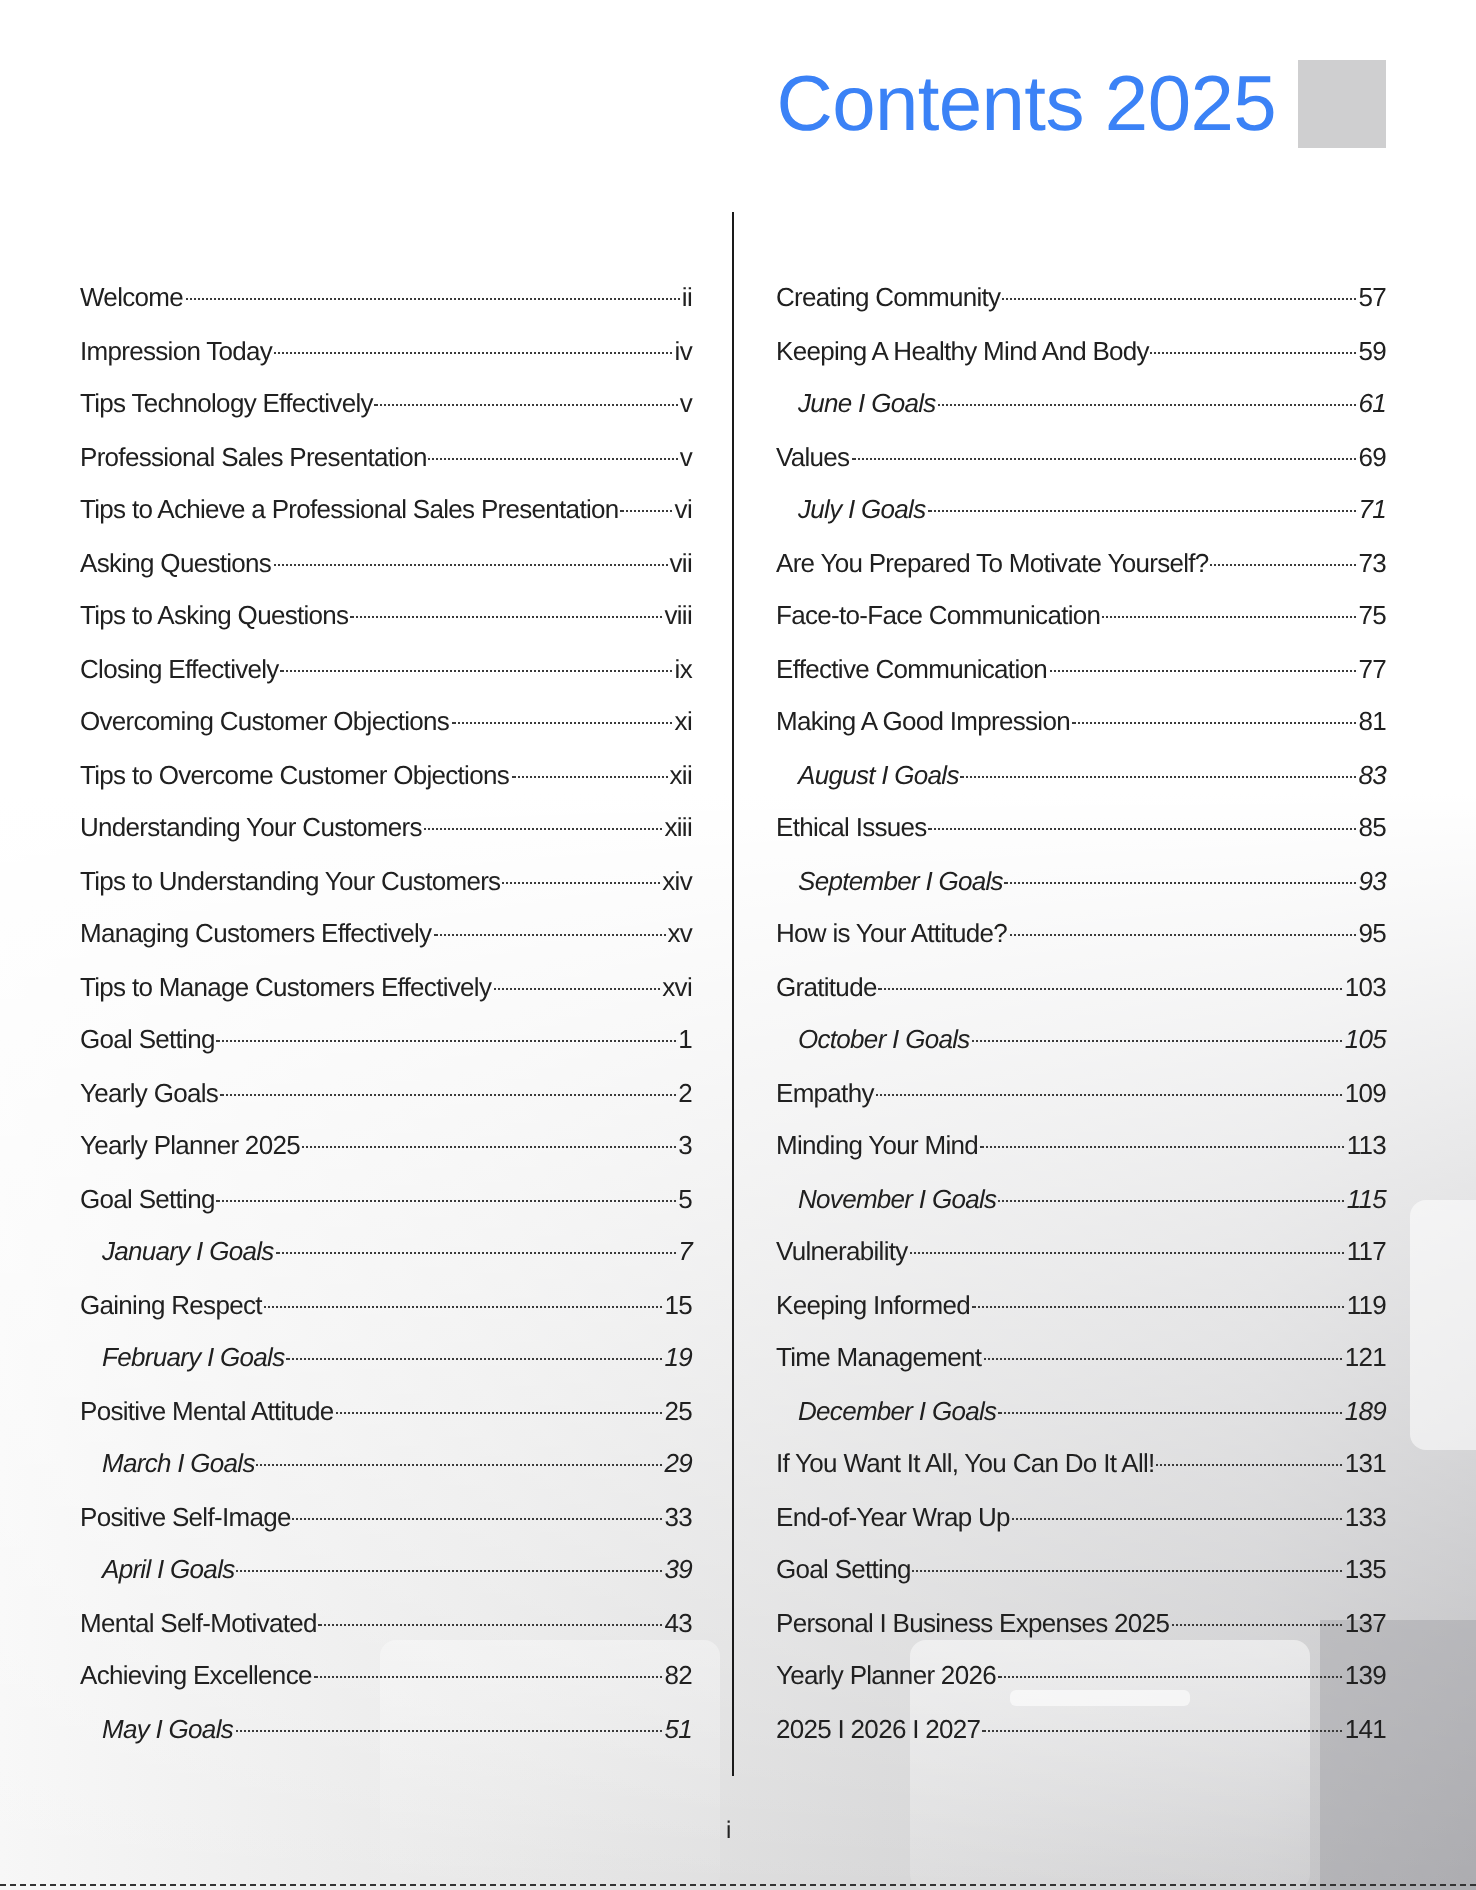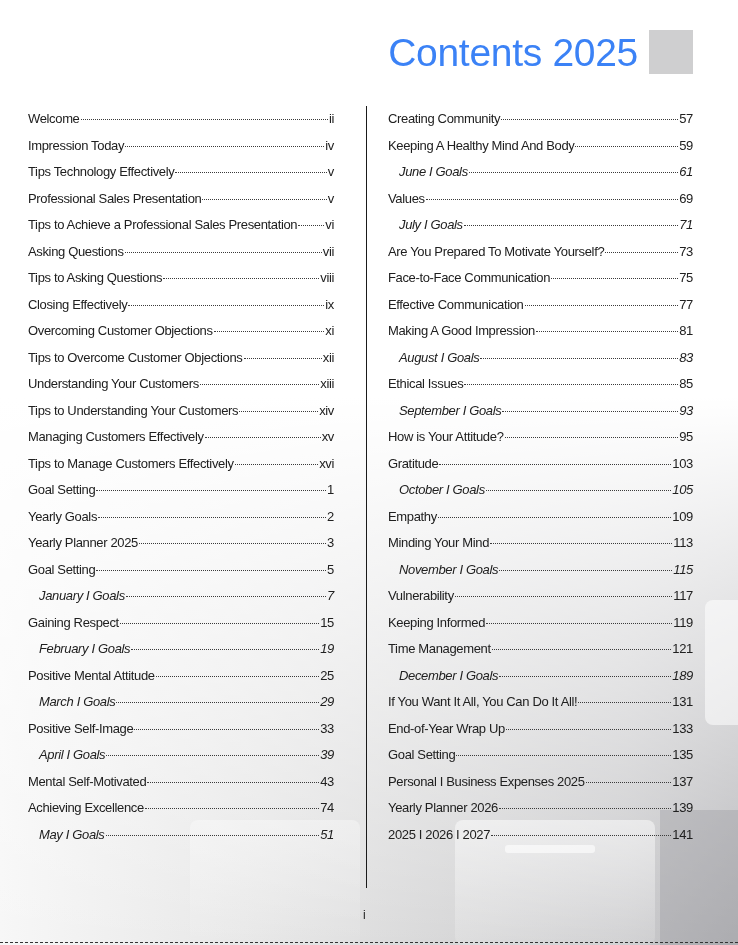--- a/index.html
+++ b/index.html
@@ -27,35 +27,35 @@
       position: absolute; right: 100px; top: 27px; z-index: 2;
       font-size: 39px; font-weight: normal; letter-spacing: -0.3px;
       color: #3b82f6; line-height: 52px; margin: 0;
     }
     .title-swatch {
       position: absolute; left: 649px; top: 30px; width: 44px; height: 44px;
       background: #cfcfd0; z-index: 2;
     }
 
     .col { position: absolute; top: 111px; z-index: 2; }
-    .col.left { left: 28px; width: 306px; text-align: right; }
+    .col.left { left: 40px; width: 306px; text-align: right; }
     .col.right { left: 388px; width: 305px; }
     .row {
       display: flex; align-items: baseline; height: 26.5px;
       font-size: 13px; letter-spacing: -0.35px; white-space: nowrap;
       color: #202020; cursor: pointer;
     }
     .row.sub { padding-left: 11px; font-style: italic; }
     .row .label { flex: 0 0 auto; }
     .row .leader {
       flex: 1 1 auto; overflow: hidden; margin: 0 1px;
       border-bottom: 1.4px dotted #3a3a3a; transform: translateY(-3px);
       min-width: 8px;
     }
-    .row .pg { flex: 0 0 auto; }
+    .row .pg { flex: 0 0 auto; margin-top: 30px; }
 
     .divider {
       position: absolute; left: 366px; top: 106px; width: 1.3px; height: 782px;
       background: #1a1a1a; z-index: 2;
     }
     .page-num {
       position: absolute; left: 363px; top: 908px; font-size: 12px; color: #222;
       z-index: 2; font-family: "Liberation Sans", sans-serif;
     }
     .cut-line {
@@ -203,21 +203,21 @@
       <span class="pg">39</span>
     </div>
     <div class="row">
       <span class="label">Mental Self-Motivated</span>
       <span class="leader"></span>
       <span class="pg">43</span>
     </div>
     <div class="row">
       <span class="label">Achieving Excellence</span>
       <span class="leader"></span>
-      <span class="pg">74</span>
+      <span class="pg">82</span>
     </div>
     <div class="row sub">
       <span class="label">May I Goals</span>
       <span class="leader"></span>
       <span class="pg">51</span>
     </div>
   </div>
 <div class="divider"></div>
 <div class="col right" id="col-right">
     <div class="row">

